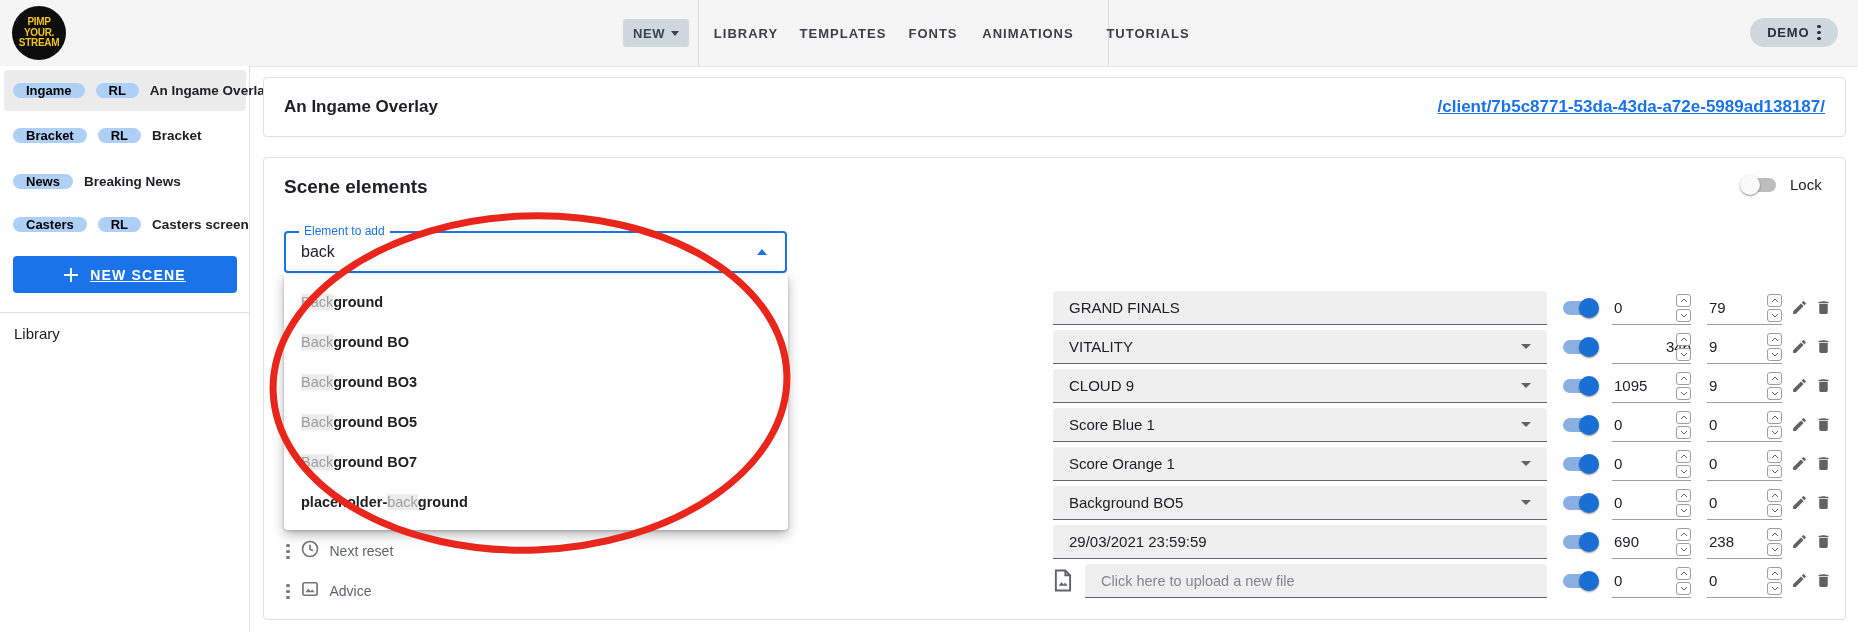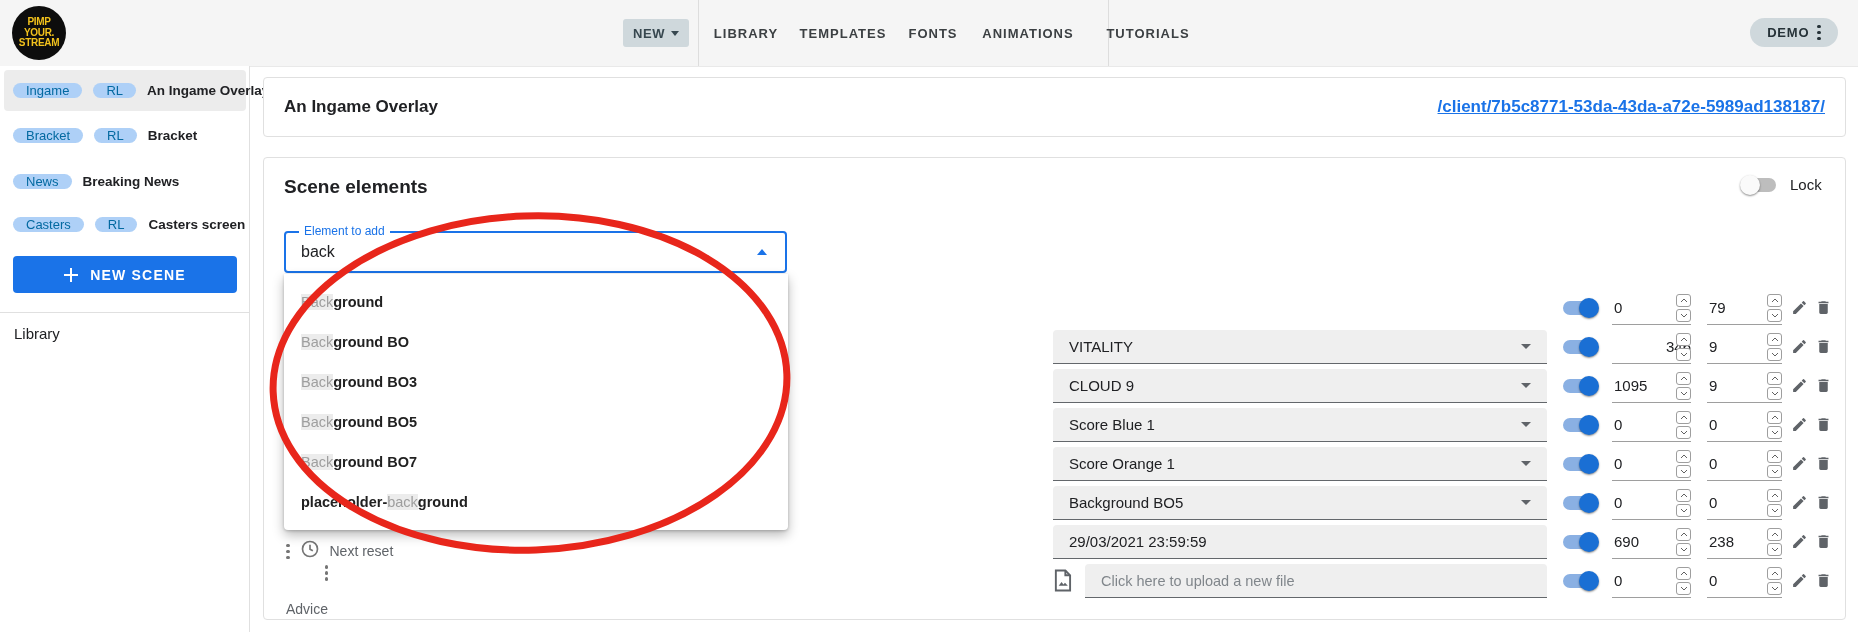--- a/index.html
+++ b/index.html
@@ -23,25 +23,25 @@
            letter-spacing:0.8px;color:#263238;cursor:pointer;}
   .kebab{display:inline-flex;flex-direction:column;gap:2.5px;}
   .kebab i{width:3.5px;height:3.5px;border-radius:50%;background:#263238;}
   .kebab.grey i{background:#757575;}
 
   
   .sidebar{position:absolute;left:0;top:66px;width:249px;height:566px;background:#fff;border-right:1px solid #e0e0e0;}
   .scene-item{position:absolute;left:4px;width:242px;height:41px;border-radius:4px;display:flex;align-items:center;
               padding-left:9px;box-sizing:border-box;gap:11px;cursor:pointer;}
   .scene-item.selected{background:#ececec;}
-  .chip{background:#aed0f7;border-radius:14px;padding:0 13px;font-size:13px;font-weight:normal;color:#0369a1;white-space:nowrap;}
+  .chip{background:#aed0f7;border-radius:14px;padding:0 13px;font-size:13px;font-weight:bold;color:#000000;white-space:nowrap;}
   .scene-label{font-size:13.5px;font-weight:bold;color:#202124;white-space:nowrap;}
   .newscene{position:absolute;left:13px;top:190px;width:224px;height:37px;background:#1a73e8;border-radius:4px;
             display:flex;align-items:center;justify-content:center;gap:12px;color:#fff;font-size:14px;
-            font-weight:bold;letter-spacing:1.2px;cursor:pointer;}
+            font-weight:bold;letter-spacing:1.2px;cursor:pointer;text-decoration:underline;}
   .plus-icon{position:relative;width:14px;height:14px;}
   .plus-icon:before,.plus-icon:after{content:"";position:absolute;background:#fff;}
   .plus-icon:before{left:6px;top:0;width:2px;height:14px;}
   .plus-icon:after{left:0;top:6px;width:14px;height:2px;}
   .side-divider{position:absolute;left:0;top:246px;width:249px;height:1px;background:#e0e0e0;}
   .library-label{position:absolute;left:14px;top:259px;font-size:15px;color:#202124;}
 
   
   .card{position:absolute;background:#fff;border:1px solid #e0e0e0;border-radius:4px;box-sizing:border-box;}
   .card1{left:263px;top:77px;width:1583px;height:60px;}
@@ -234,34 +234,37 @@
         <i></i>
         <i></i>
         <i></i>
       </span>
     <svg width="20" height="20" viewBox="0 0 24 24">
         <circle cx="12" cy="12" r="9" fill="none" stroke="#757575" stroke-width="2"></circle>
         <path d="M12 7v5.2l3.4 2" fill="none" stroke="#757575" stroke-width="2"></path>
       </svg>
     <span class="lbl">Next reset</span>
   </div>
-  <div class="leftrow" style="top:407px;flex-direction:column;">
+  <div class="leftrow" style="top:407px;">
     <span class="kebab grey">
         <i></i>
         <i></i>
         <i></i>
       </span>
     <svg width="20" height="20" viewBox="0 0 24 24">
         <rect x="3.5" y="4.5" width="17" height="15" rx="2" fill="none" stroke="#757575" stroke-width="2"></rect>
         <path d="M6.5 16l3.5-4.5 2.7 3.2 2-2.2 3 3.5z" fill="#757575"></path>
       </svg>
     <span class="lbl">Advice</span>
   </div>
 
   <div class="row" style="top:133px;">
+    <div class="rowbox">
+        <span>GRAND FINALS</span>
+      </div>
     <div class="toggle on">
         <i class="knob"></i>
       </div>
     <div class="numfield" style="left:559px;width:79px;">
       <span class="numval">0</span>
       <span class="spinner">
           <b>
             <svg width="8" height="5" viewBox="0 0 8 5">
               <path d="M1 4l3-3 3 3" stroke="#616161" fill="none"></path>
             </svg>

